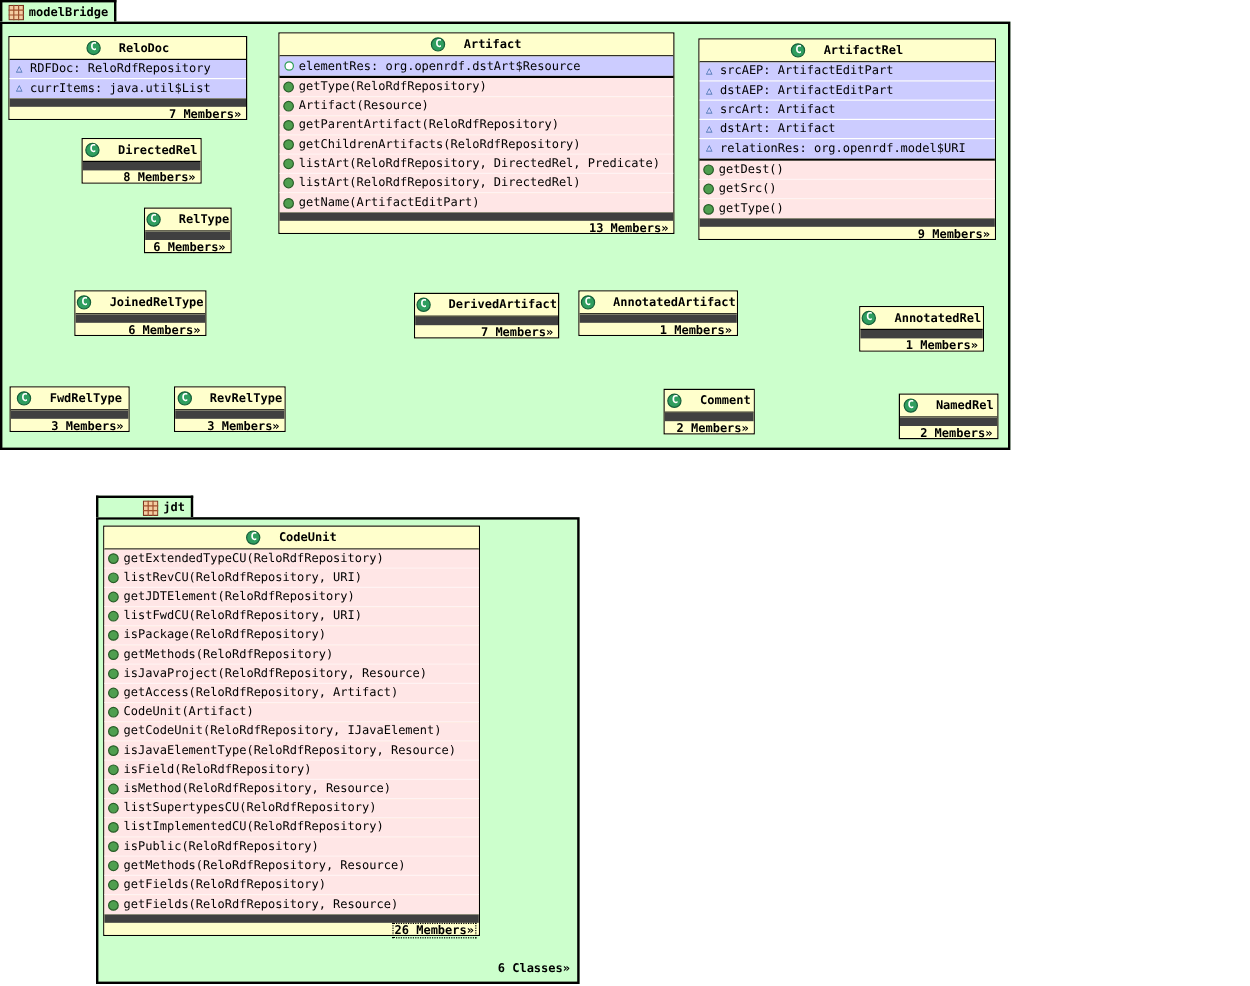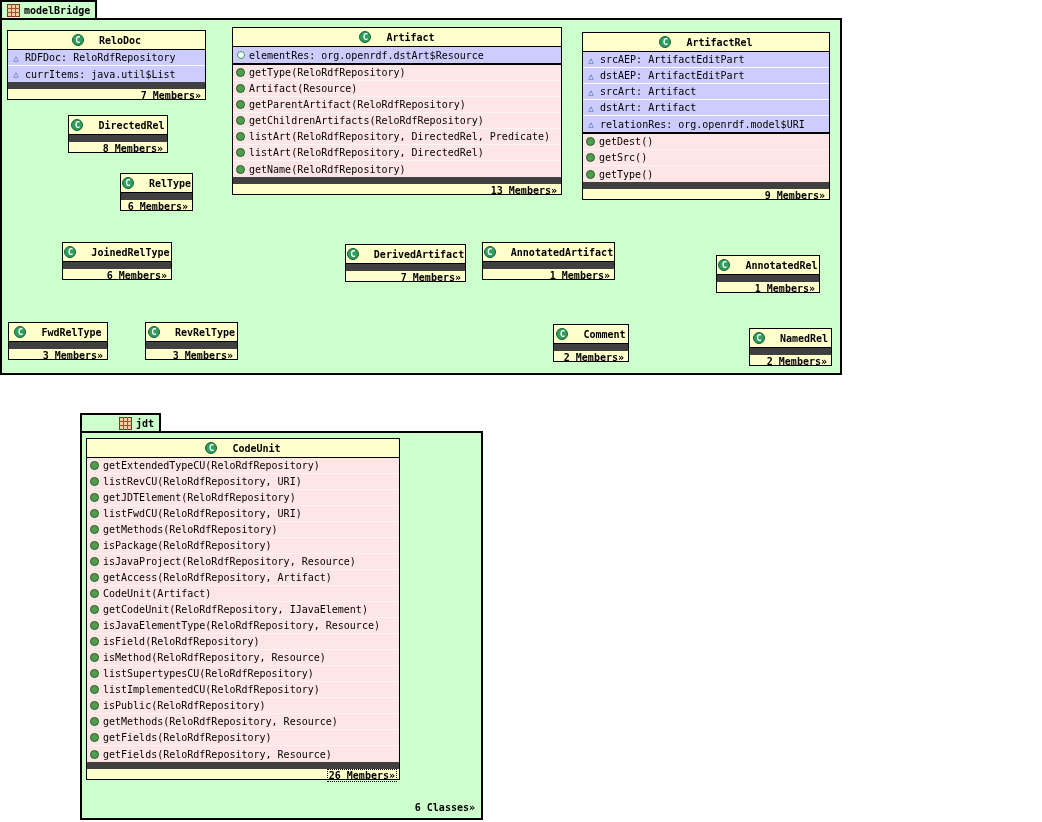--- a/index.html
+++ b/index.html
@@ -108,21 +108,21 @@
       <div class="row">
           <span class="mi"></span>
           <span class="t">listArt(ReloRdfRepository, DirectedRel, Predicate)</span>
         </div>
       <div class="row">
           <span class="mi"></span>
           <span class="t">listArt(ReloRdfRepository, DirectedRel)</span>
         </div>
       <div class="row">
           <span class="mi"></span>
-          <span class="t">getName(ReloRdfRepository)</span>
+          <span class="t">getName(ArtifactEditPart)</span>
         </div>
     </div>
     <div class="ftr">
       <span class="lbl">13 Members»</span>
     </div>
   </div>
 
   <div class="cls" style="left:582px;top:32px;width:248px;">
     <div class="hdr">
       <span class="ci"></span>
@@ -275,25 +275,25 @@
       <div class="row">
           <span class="mi"></span>
           <span class="t">getJDTElement(ReloRdfRepository)</span>
         </div>
       <div class="row">
           <span class="mi"></span>
           <span class="t">listFwdCU(ReloRdfRepository, URI)</span>
         </div>
       <div class="row">
           <span class="mi"></span>
+          <span class="t">isPackage(ReloRdfRepository)</span>
+        </div>
+      <div class="row">
+          <span class="mi"></span>
           <span class="t">getMethods(ReloRdfRepository)</span>
-        </div>
-      <div class="row">
-          <span class="mi"></span>
-          <span class="t">isPackage(ReloRdfRepository)</span>
         </div>
       <div class="row">
           <span class="mi"></span>
           <span class="t">isJavaProject(ReloRdfRepository, Resource)</span>
         </div>
       <div class="row">
           <span class="mi"></span>
           <span class="t">getAccess(ReloRdfRepository, Artifact)</span>
         </div>
       <div class="row">

